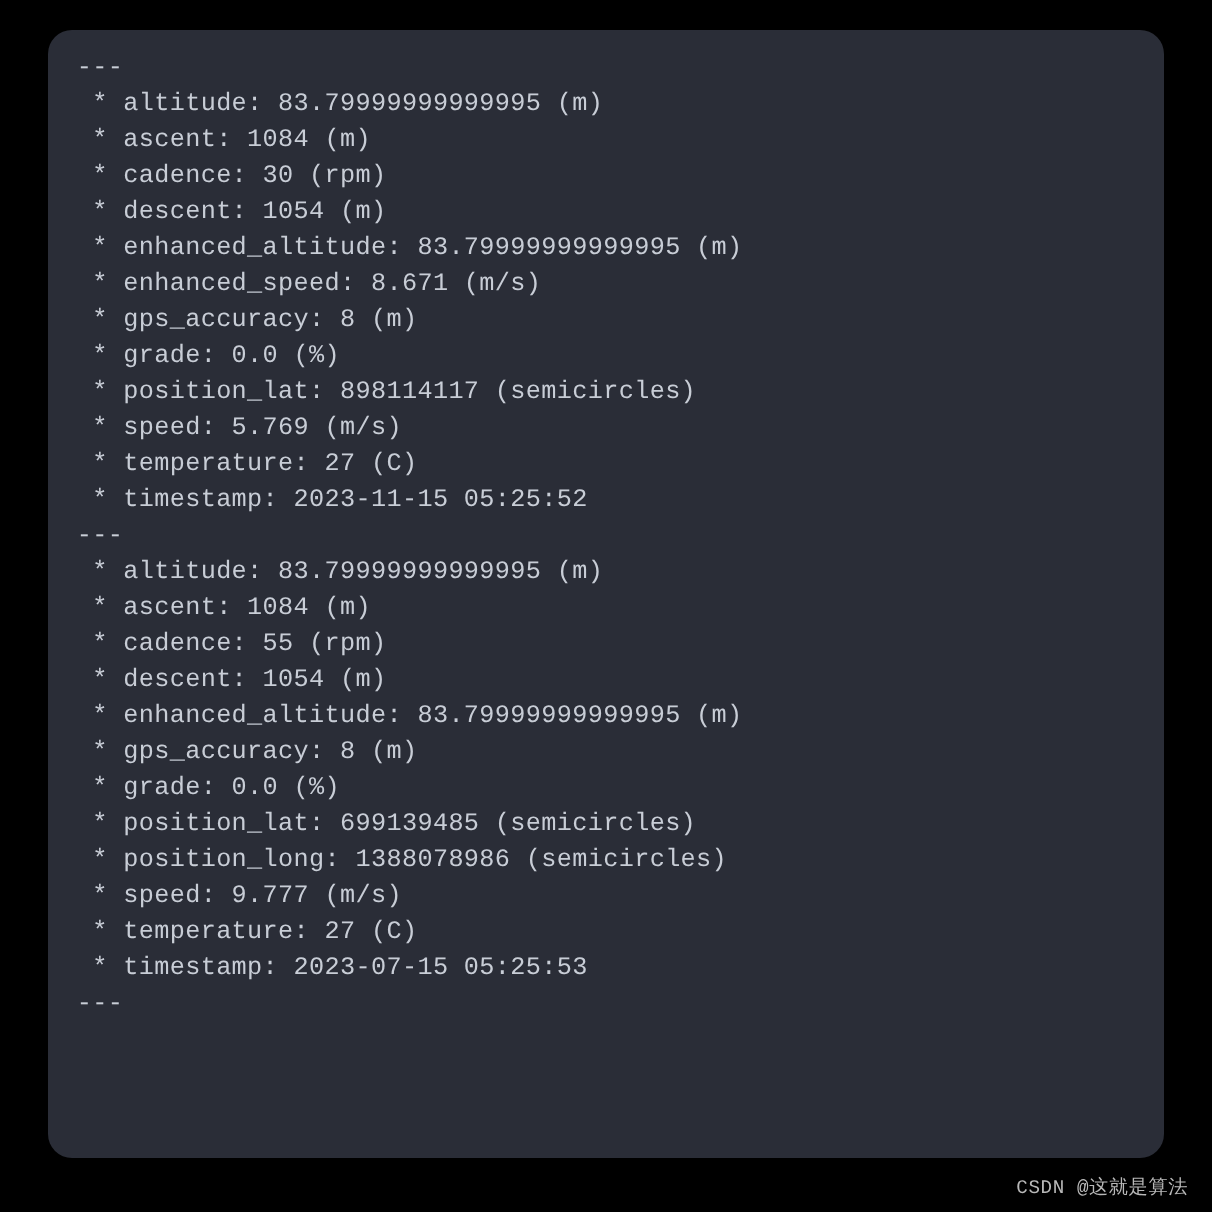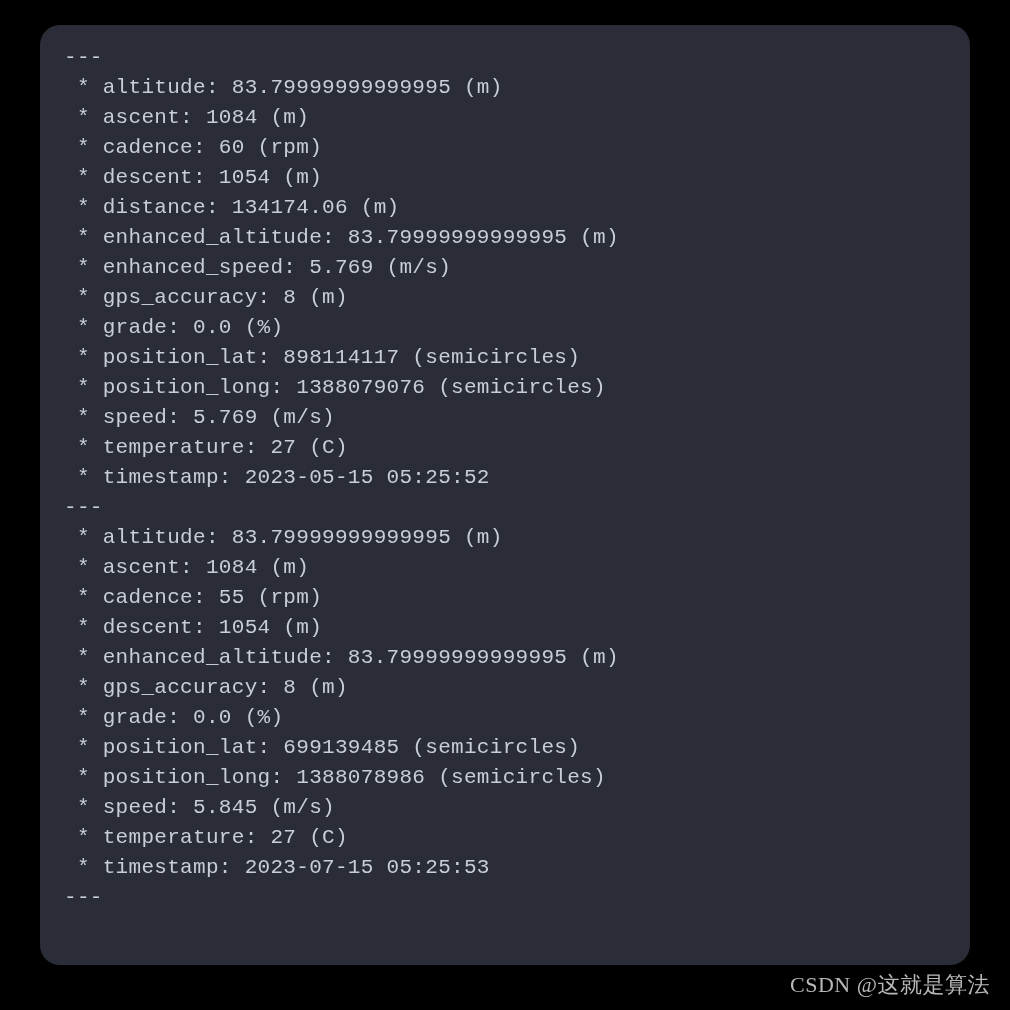--- a/index.html
+++ b/index.html
@@ -30,57 +30,55 @@
       white-space: pre;
     }
     .line {
       white-space: pre;
     }
     .watermark {
       position: absolute;
       bottom: 10px;
       right: 20px;
       color: #b8b8b8;
-      font-family: Liberation Serif, serif;
-      font-size: 22px;
+      font-family: Liberation Mono, monospace;
+      font-size: 16px;
       letter-spacing: 0.5px;
     }
   </style>
 </head>
 <body>
 
 <div class="terminal">
   <div class="sep">---</div>
 
   <div class="line"> * altitude: 83.79999999999995 (m)</div>
   <div class="line"> * ascent: 1084 (m)</div>
-  <div class="line"> * cadence: 60 (rpm)</div>
+  <div class="line"> * cadence: 30 (rpm)</div>
   <div class="line"> * descent: 1054 (m)</div>
-  <div class="line"> * distance: 134174.06 (m)</div>
   <div class="line"> * enhanced_altitude: 83.79999999999995 (m)</div>
-  <div class="line"> * enhanced_speed: 5.769 (m/s)</div>
+  <div class="line"> * enhanced_speed: 8.671 (m/s)</div>
   <div class="line"> * gps_accuracy: 8 (m)</div>
   <div class="line"> * grade: 0.0 (%)</div>
   <div class="line"> * position_lat: 898114117 (semicircles)</div>
-  <div class="line"> * position_long: 1388079076 (semicircles)</div>
   <div class="line"> * speed: 5.769 (m/s)</div>
   <div class="line"> * temperature: 27 (C)</div>
-  <div class="line"> * timestamp: 2023-05-15 05:25:52</div>
+  <div class="line"> * timestamp: 2023-11-15 05:25:52</div>
 
   <div class="sep">---</div>
 
   <div class="line"> * altitude: 83.79999999999995 (m)</div>
   <div class="line"> * ascent: 1084 (m)</div>
   <div class="line"> * cadence: 55 (rpm)</div>
   <div class="line"> * descent: 1054 (m)</div>
   <div class="line"> * enhanced_altitude: 83.79999999999995 (m)</div>
   <div class="line"> * gps_accuracy: 8 (m)</div>
   <div class="line"> * grade: 0.0 (%)</div>
   <div class="line"> * position_lat: 699139485 (semicircles)</div>
   <div class="line"> * position_long: 1388078986 (semicircles)</div>
-  <div class="line"> * speed: 5.845 (m/s)</div>
+  <div class="line"> * speed: 9.777 (m/s)</div>
   <div class="line"> * temperature: 27 (C)</div>
   <div class="line"> * timestamp: 2023-07-15 05:25:53</div>
 
   <div class="sep">---</div>
 </div>
 
 <div class="watermark">CSDN @这就是算法</div>
 
 </body></html>

